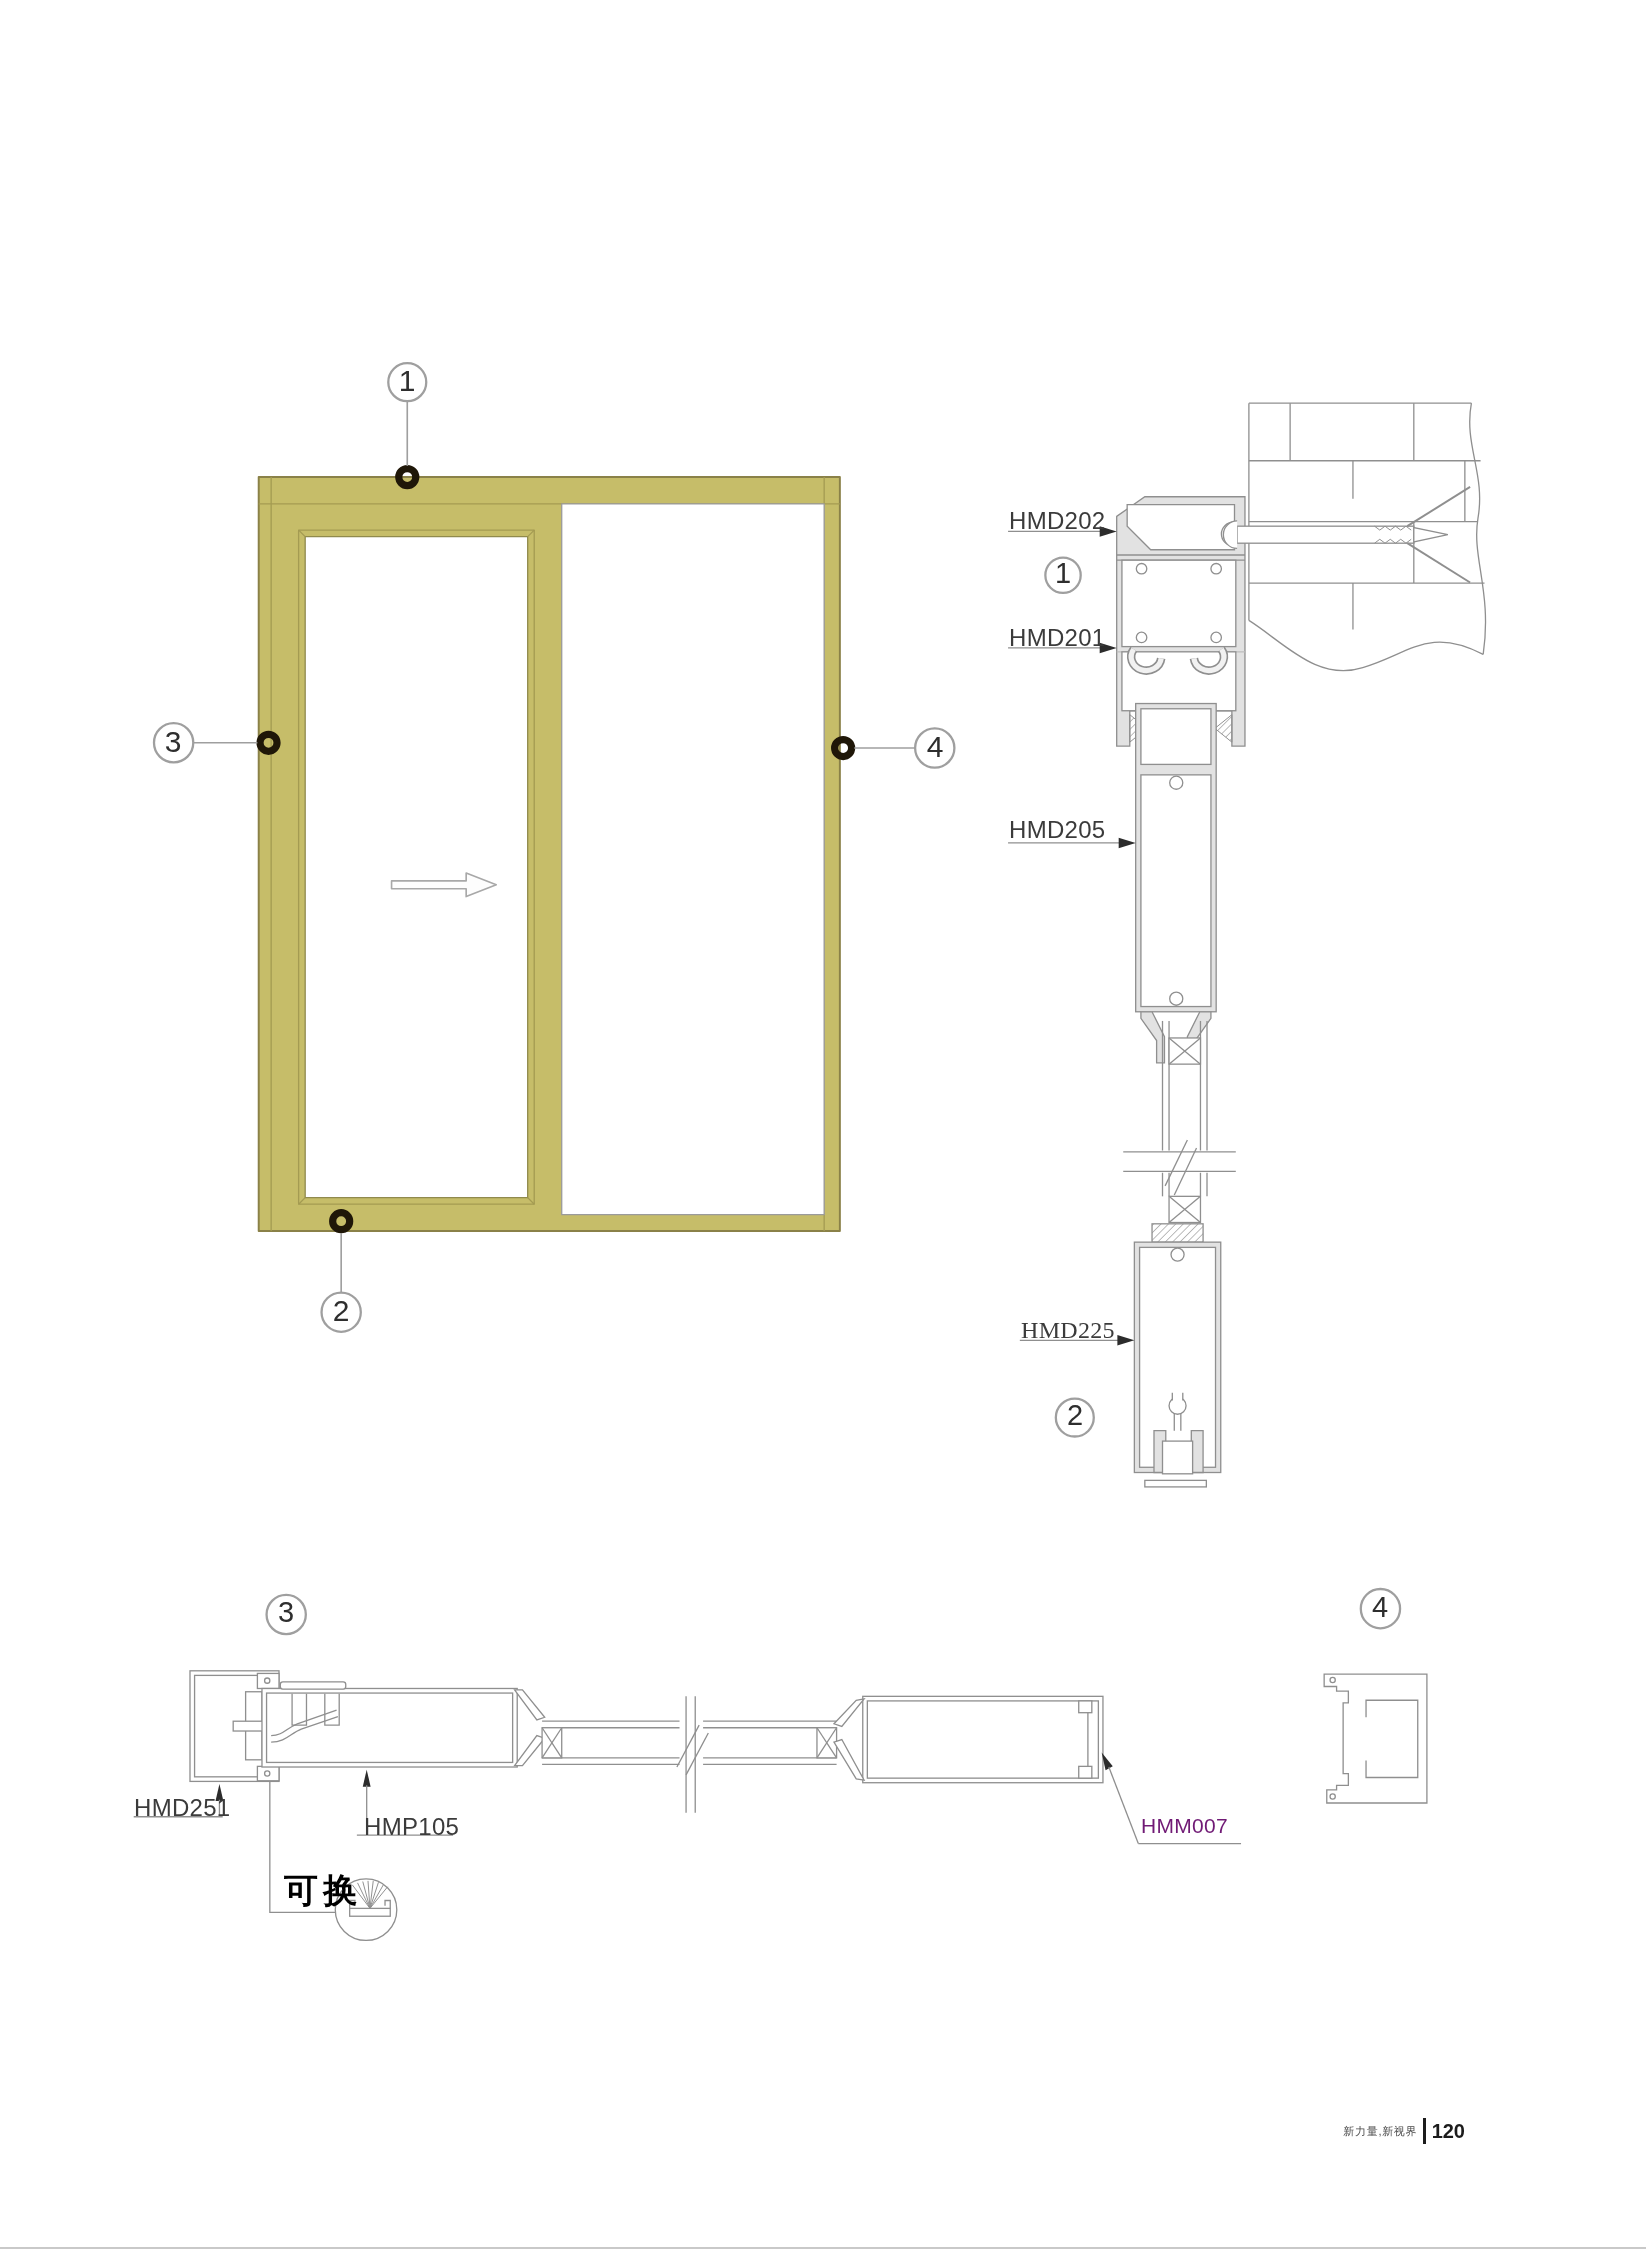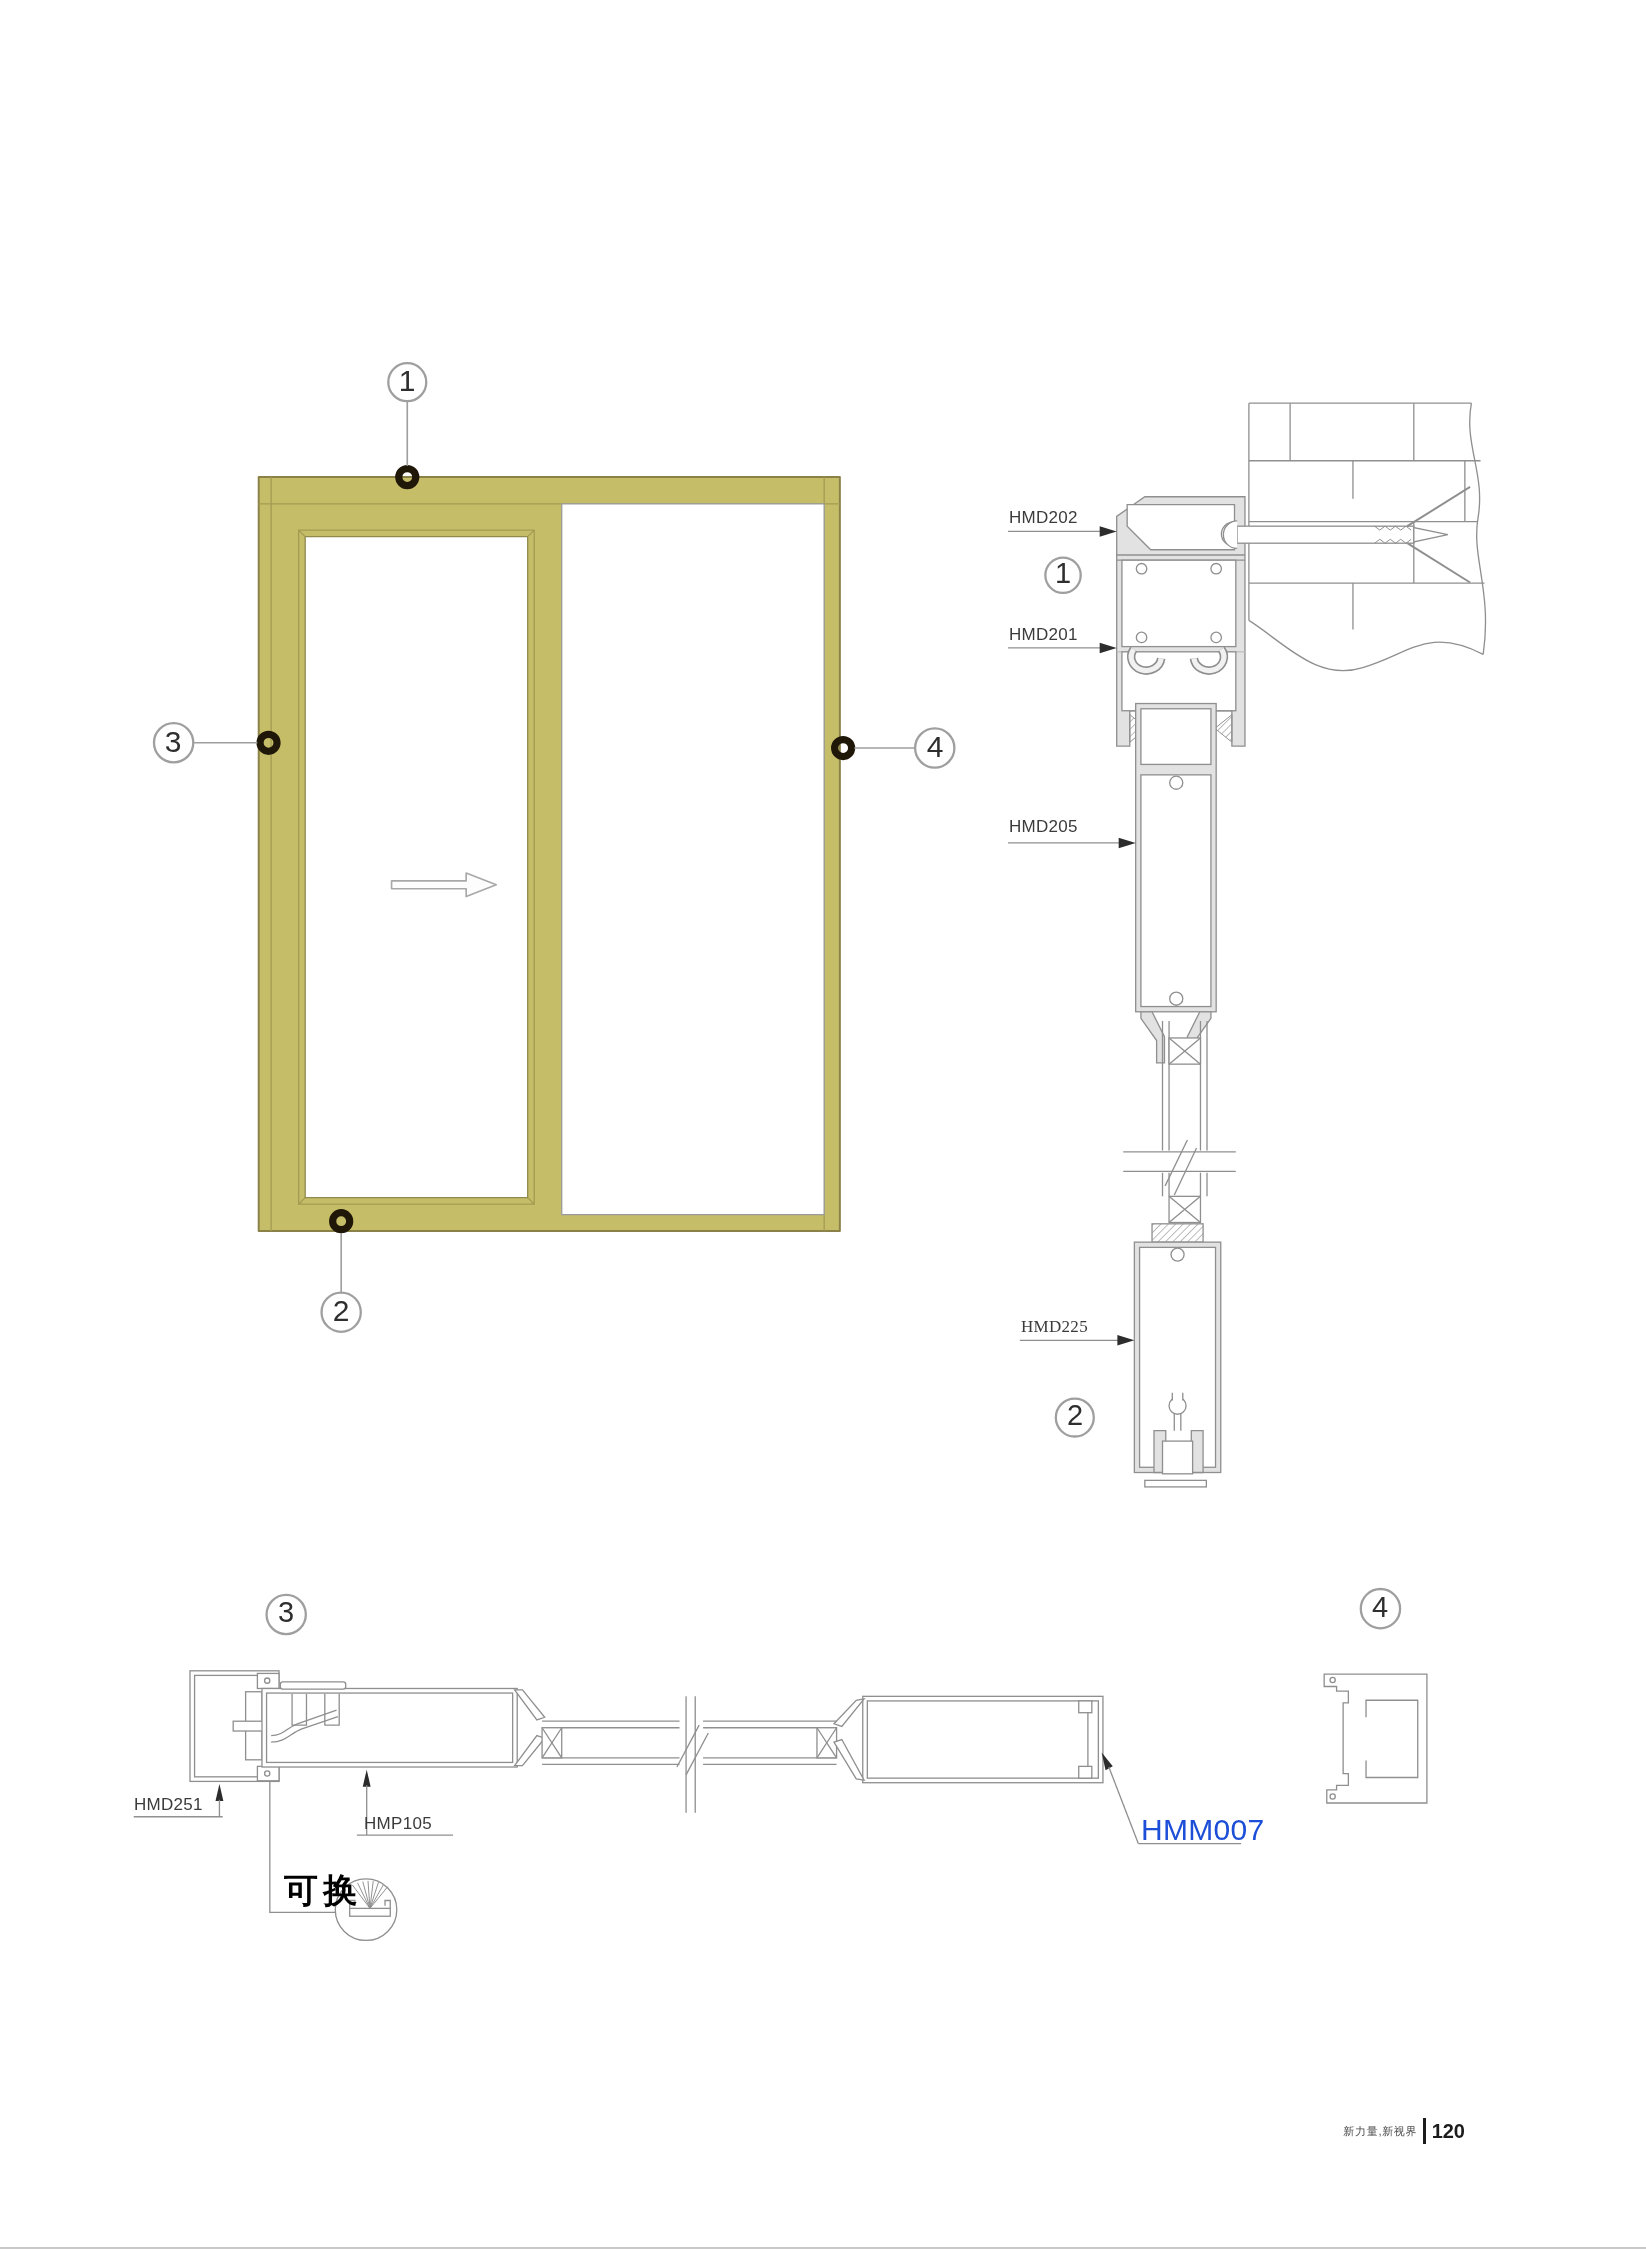--- a/index.html
+++ b/index.html
@@ -1,21 +1,21 @@
 <!DOCTYPE html>
 <html style="font-size:10.5px"><head>
 <meta charset="utf-8">
 <style>
   html,body{margin:0;padding:0;background:#ffffff;}
   .page{position:relative;width:1647px;height:2250px;background:#ffffff;overflow:hidden;
         font-family:"Liberation Sans", sans-serif;}
   .page svg{position:absolute;left:0;top:0;}
-  .lbl{position:absolute;color:#3b3b3b;font-size:17px;line-height:1;white-space:nowrap;
+  .lbl{position:absolute;color:#3b3b3b;font-size:24px;line-height:1;white-space:nowrap;
        letter-spacing:0.3px;}
-  .lbl-big{font-size:30px;color:#1d4ed8;}
+  .lbl-big{font-size:21px;color:#701a75;}
   .cnum{position:absolute;transform:translate(-50%,-54%);color:#2e2e2e;font-size:30px;
         line-height:1;font-weight:400;}
   .cnum-s{font-size:29px;}
   .note-cjk{position:absolute;color:#000000;font-size:34px;font-weight:700;line-height:1;
         letter-spacing:5.2px;}
   .footer{position:absolute;top:2118px;right:182px;display:flex;align-items:center;gap:5.9px;}
   .footer .brand{font-size:11px;color:#4a4a4a;letter-spacing:0.7px;}
   .footer .bar{width:2.6px;height:26px;background:#1c1c1c;}
   .footer .pnum{font-size:20px;font-weight:700;color:#1c1c1c;letter-spacing:0px;}
   .edge{position:absolute;left:0;bottom:0;width:100%;height:3.3px;background:#c9c9c9;}

